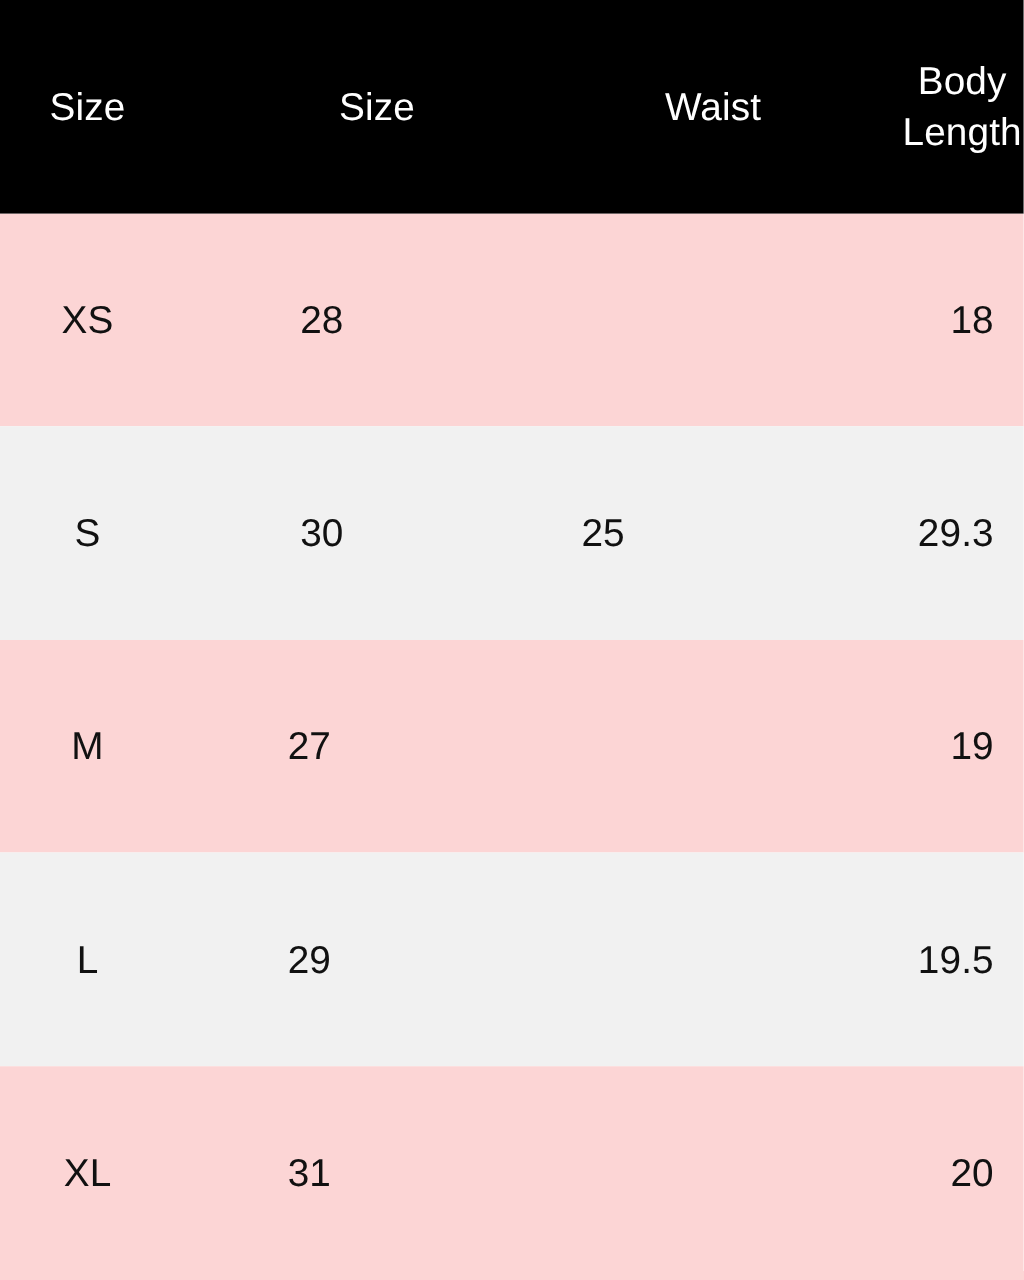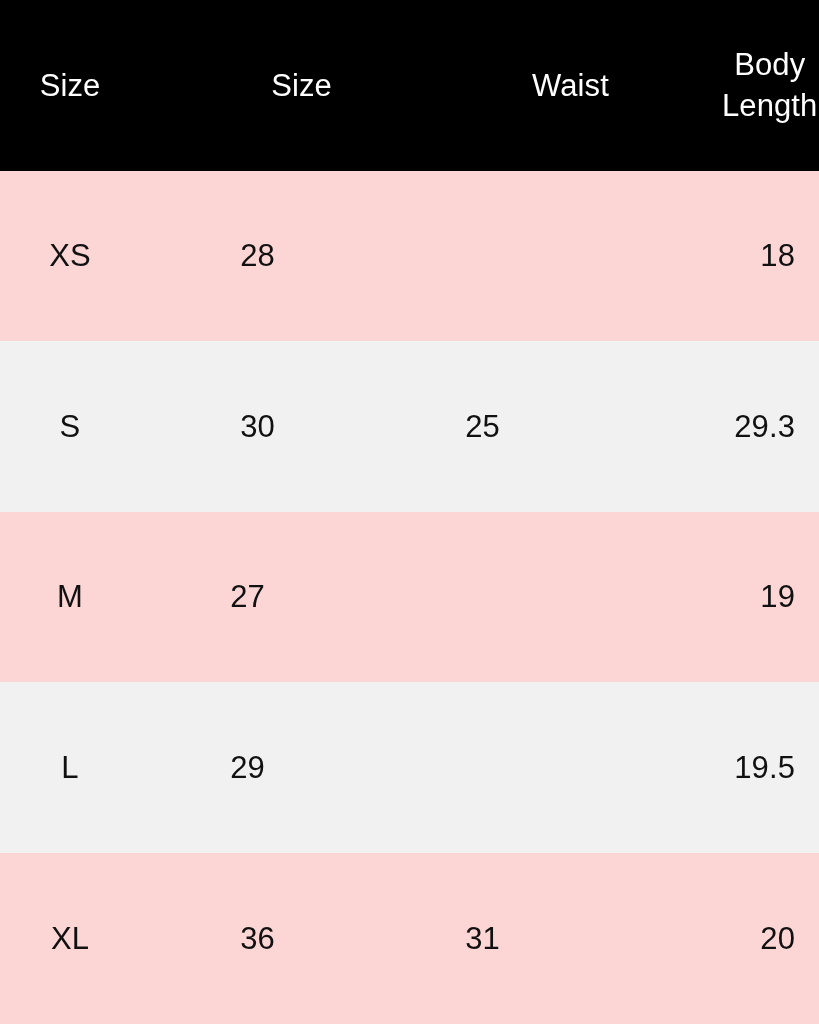--- a/index.html
+++ b/index.html
@@ -119,18 +119,17 @@
   </div>
 
   <div class="row gray">
     <div class="cell col-size">L</div>
     <div class="cell col-waist">29</div>
     <div class="cell col-bodylength">19.5</div>
   </div>
 
   <div class="row pink">
     <div class="cell col-size">XL</div>
-    <div class="cell col-bust">36</div>
     <div class="cell col-waist">31</div>
     <div class="cell col-bodylength">20</div>
   </div>
 
 </div>
 
 </body></html>

